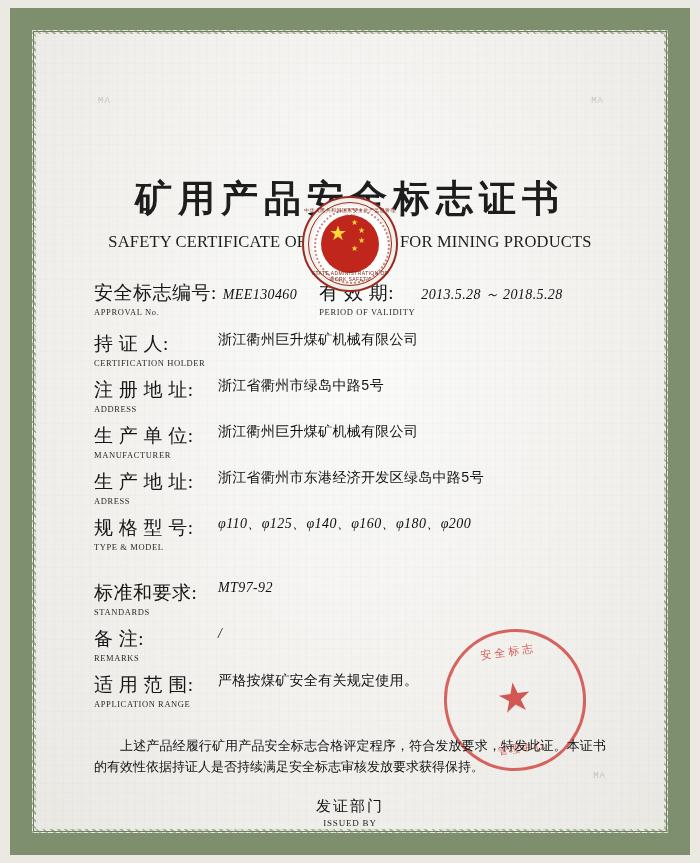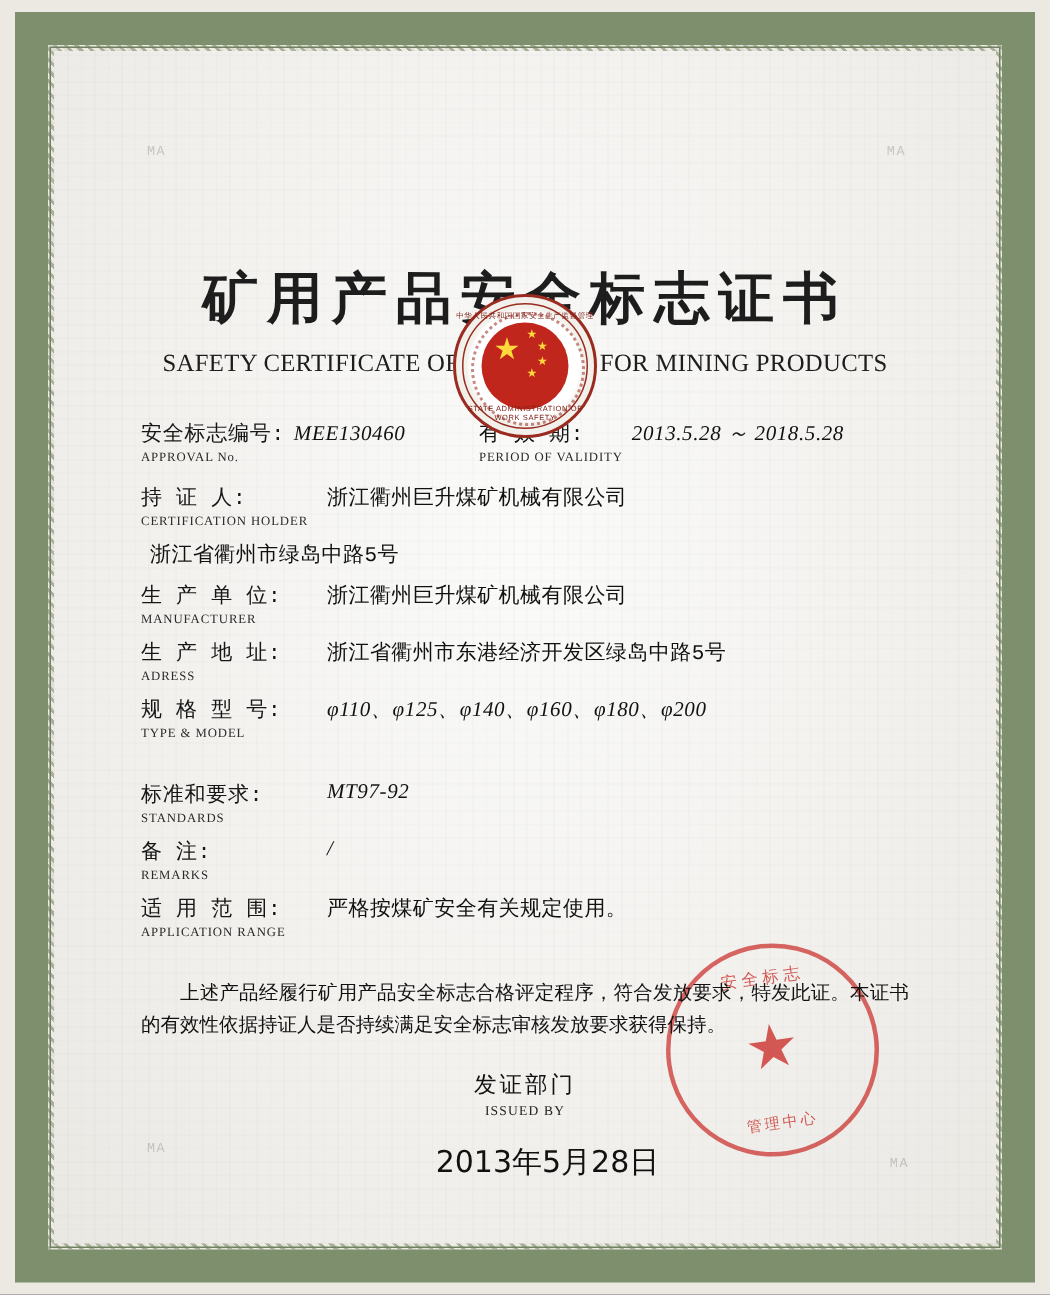--- a/index.html
+++ b/index.html
@@ -193,23 +193,23 @@
     align-items: flex-start;
   }
   .col-left { width: 44%; }
   .col-right { width: 56%; }
   .field-line {
     display: flex;
     align-items: baseline;
     white-space: nowrap;
   }
   .label-cn {
-    font-size: 14px;
+    font-size: 19px;
     color: #161616;
-    font-family: Liberation Mono, monospace;
+    font-family: Liberation Serif, serif;
     letter-spacing: 0.5px;
   }
   .label-en {
     font-size: 8.5px;
     color: #2a2a2a;
     letter-spacing: 0.6px;
     font-family: "Liberation Serif", serif;
     margin-top: 1px;
   }
   .value {
@@ -389,20 +389,24 @@
 
         <div class="field-inline">
           <span class="lbl-stack field-label-block wide">
             <span class="label-cn">持  证  人:</span>
             <span class="label-en">CERTIFICATION HOLDER</span>
           </span>
           <span class="value">浙江衢州巨升煤矿机械有限公司</span>
         </div>
 
         <div class="field-inline">
+          <span class="lbl-stack field-label-block wide">
+            <span class="label-cn">注 册 地 址:</span>
+            <span class="label-en">ADDRESS</span>
+          </span>
           <span class="value">浙江省衢州市绿岛中路5号</span>
         </div>
 
         <div class="field-inline">
           <span class="lbl-stack field-label-block wide">
             <span class="label-cn">生 产 单 位:</span>
             <span class="label-en">MANUFACTURER</span>
           </span>
           <span class="value">浙江衢州巨升煤矿机械有限公司</span>
         </div>

